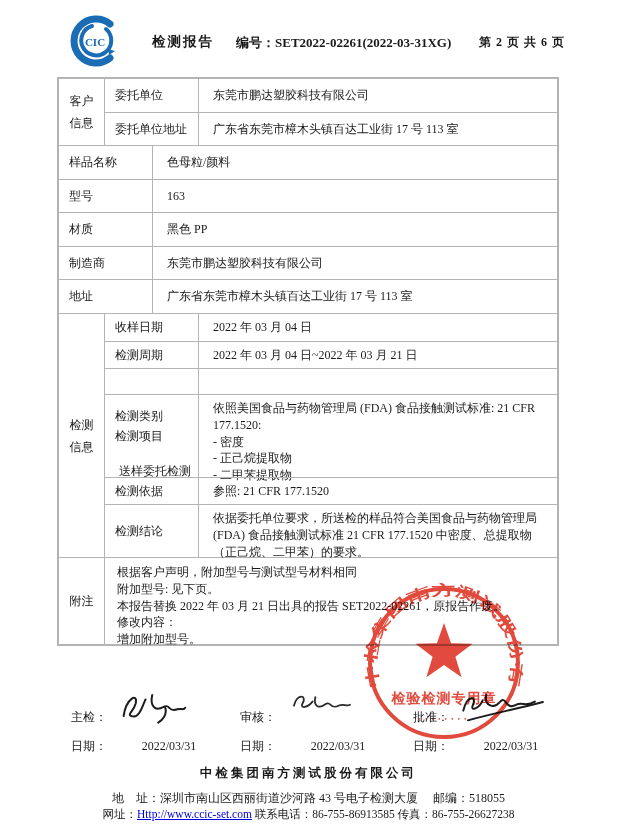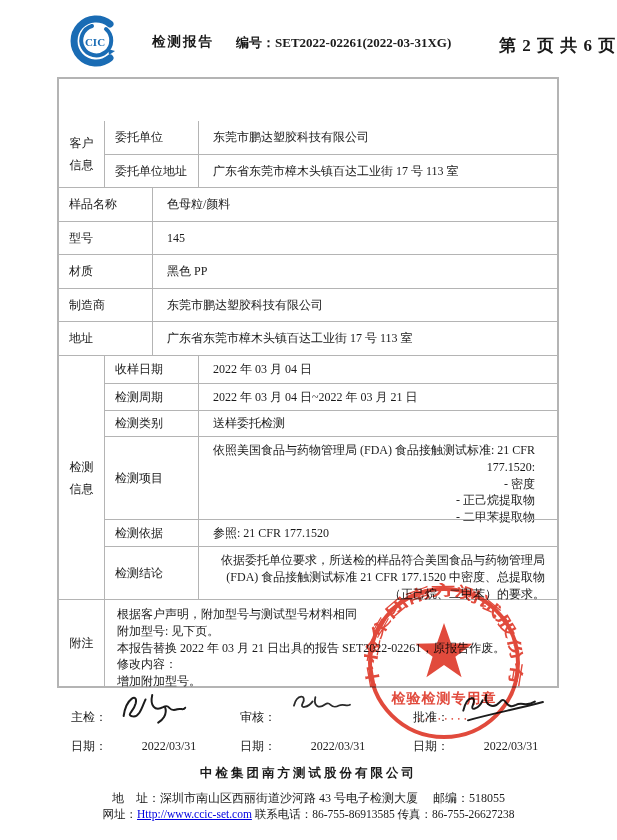--- a/index.html
+++ b/index.html
@@ -7,48 +7,48 @@
   body {
     width: 617px; height: 840px; position: relative;
     font-family: "Liberation Serif", "DejaVu Serif", serif;
     color: #1a1a1a; font-size: 12px;
   }
 
   
   .hdr-logo { position:absolute; left:62px; top:15px; width:66px; height:52px; }
   .hdr-title { position:absolute; left:152px; top:33px; font-weight:bold; font-size:13.5px; letter-spacing:2px; }
   .hdr-no { position:absolute; left:236px; top:34px; font-weight:bold; font-size:13px; }
-  .hdr-page { position:absolute; left:479px; top:34px; font-weight:bold; font-size:17px; letter-spacing:1px;margin-left:20px; }
+  .hdr-page { position:absolute; left:479px; top:34px; font-weight:bold; font-size:12px; letter-spacing:1px; }
 
   
   .itable {
     position:absolute; left:57px; top:77px; width:502px;
     border:2px solid #b4b4b4; background:#fff;
   }
   .sec { display:flex; border-top:1.5px solid #b4b4b4; }
-  .sec:first-child { border-top:none;margin-top:42px; }
+  .sec:first-child { border-top:none; }
   .sec-label {
     width:46px; flex:0 0 46px; border-right:1.5px solid #b4b4b4;
     display:flex; align-items:center; justify-content:center;
   }
   .sec-label span { width:28px; text-align:center; line-height:22px; word-break:break-all; }
   .sec-rows { flex:1; display:flex; flex-direction:column; min-width:0; }
   .row { display:flex; border-top:1.5px solid #b4b4b4; }
   .row:first-child { border-top:none; }
   .cl {
     width:94px; flex:0 0 94px; border-right:1.5px solid #b4b4b4;
     padding-left:10px; display:flex; align-items:center;
   }
   .cv {
     flex:1; padding-left:14px; padding-right:12px;
-    display:flex; align-items:center; white-space:pre-line; min-width:0;text-align:right;
+    display:flex; align-items:center; white-space:pre-line; min-width:0;
   }
   .cv.top { align-items:flex-start; padding-top:5px; line-height:16.8px; }
   .h33 { height:33px; } .h34 { height:34px; } .h27 { height:27px; }
-  .h26 { height:26px; } .h83 { height:83px; } .h53 { height:53px; }
+  .h26 { height:26px;flex-direction:column; } .h83 { height:83px; } .h53 { height:53px; }
   .notes-cell {
     flex:1; padding:6px 10px 0 12px; line-height:16.8px;
     white-space:pre-line; min-width:0;
   }
   .notes-sec { height:87px; }
 
   
   .sigblock { position:absolute; left:57px; top:686px; width:502px; height:72px; }
   .sig-group { position:absolute; top:0; display:flex; align-items:flex-end; height:40px; }
   .sig-role { flex:0 0 auto; }
@@ -101,21 +101,21 @@
   </div>
 
   <div class="sec">
     <div class="sec-rows">
       <div class="row h33">
         <div class="cl">样品名称</div>
         <div class="cv">色母粒/颜料</div>
       </div>
       <div class="row h33">
         <div class="cl">型号</div>
-        <div class="cv">145</div>
+        <div class="cv">163</div>
       </div>
       <div class="row h34">
         <div class="cl">材质</div>
         <div class="cv">黑色 PP</div>
       </div>
       <div class="row h33">
         <div class="cl">制造商</div>
         <div class="cv">东莞市鹏达塑胶科技有限公司</div>
       </div>
       <div class="row h34">

